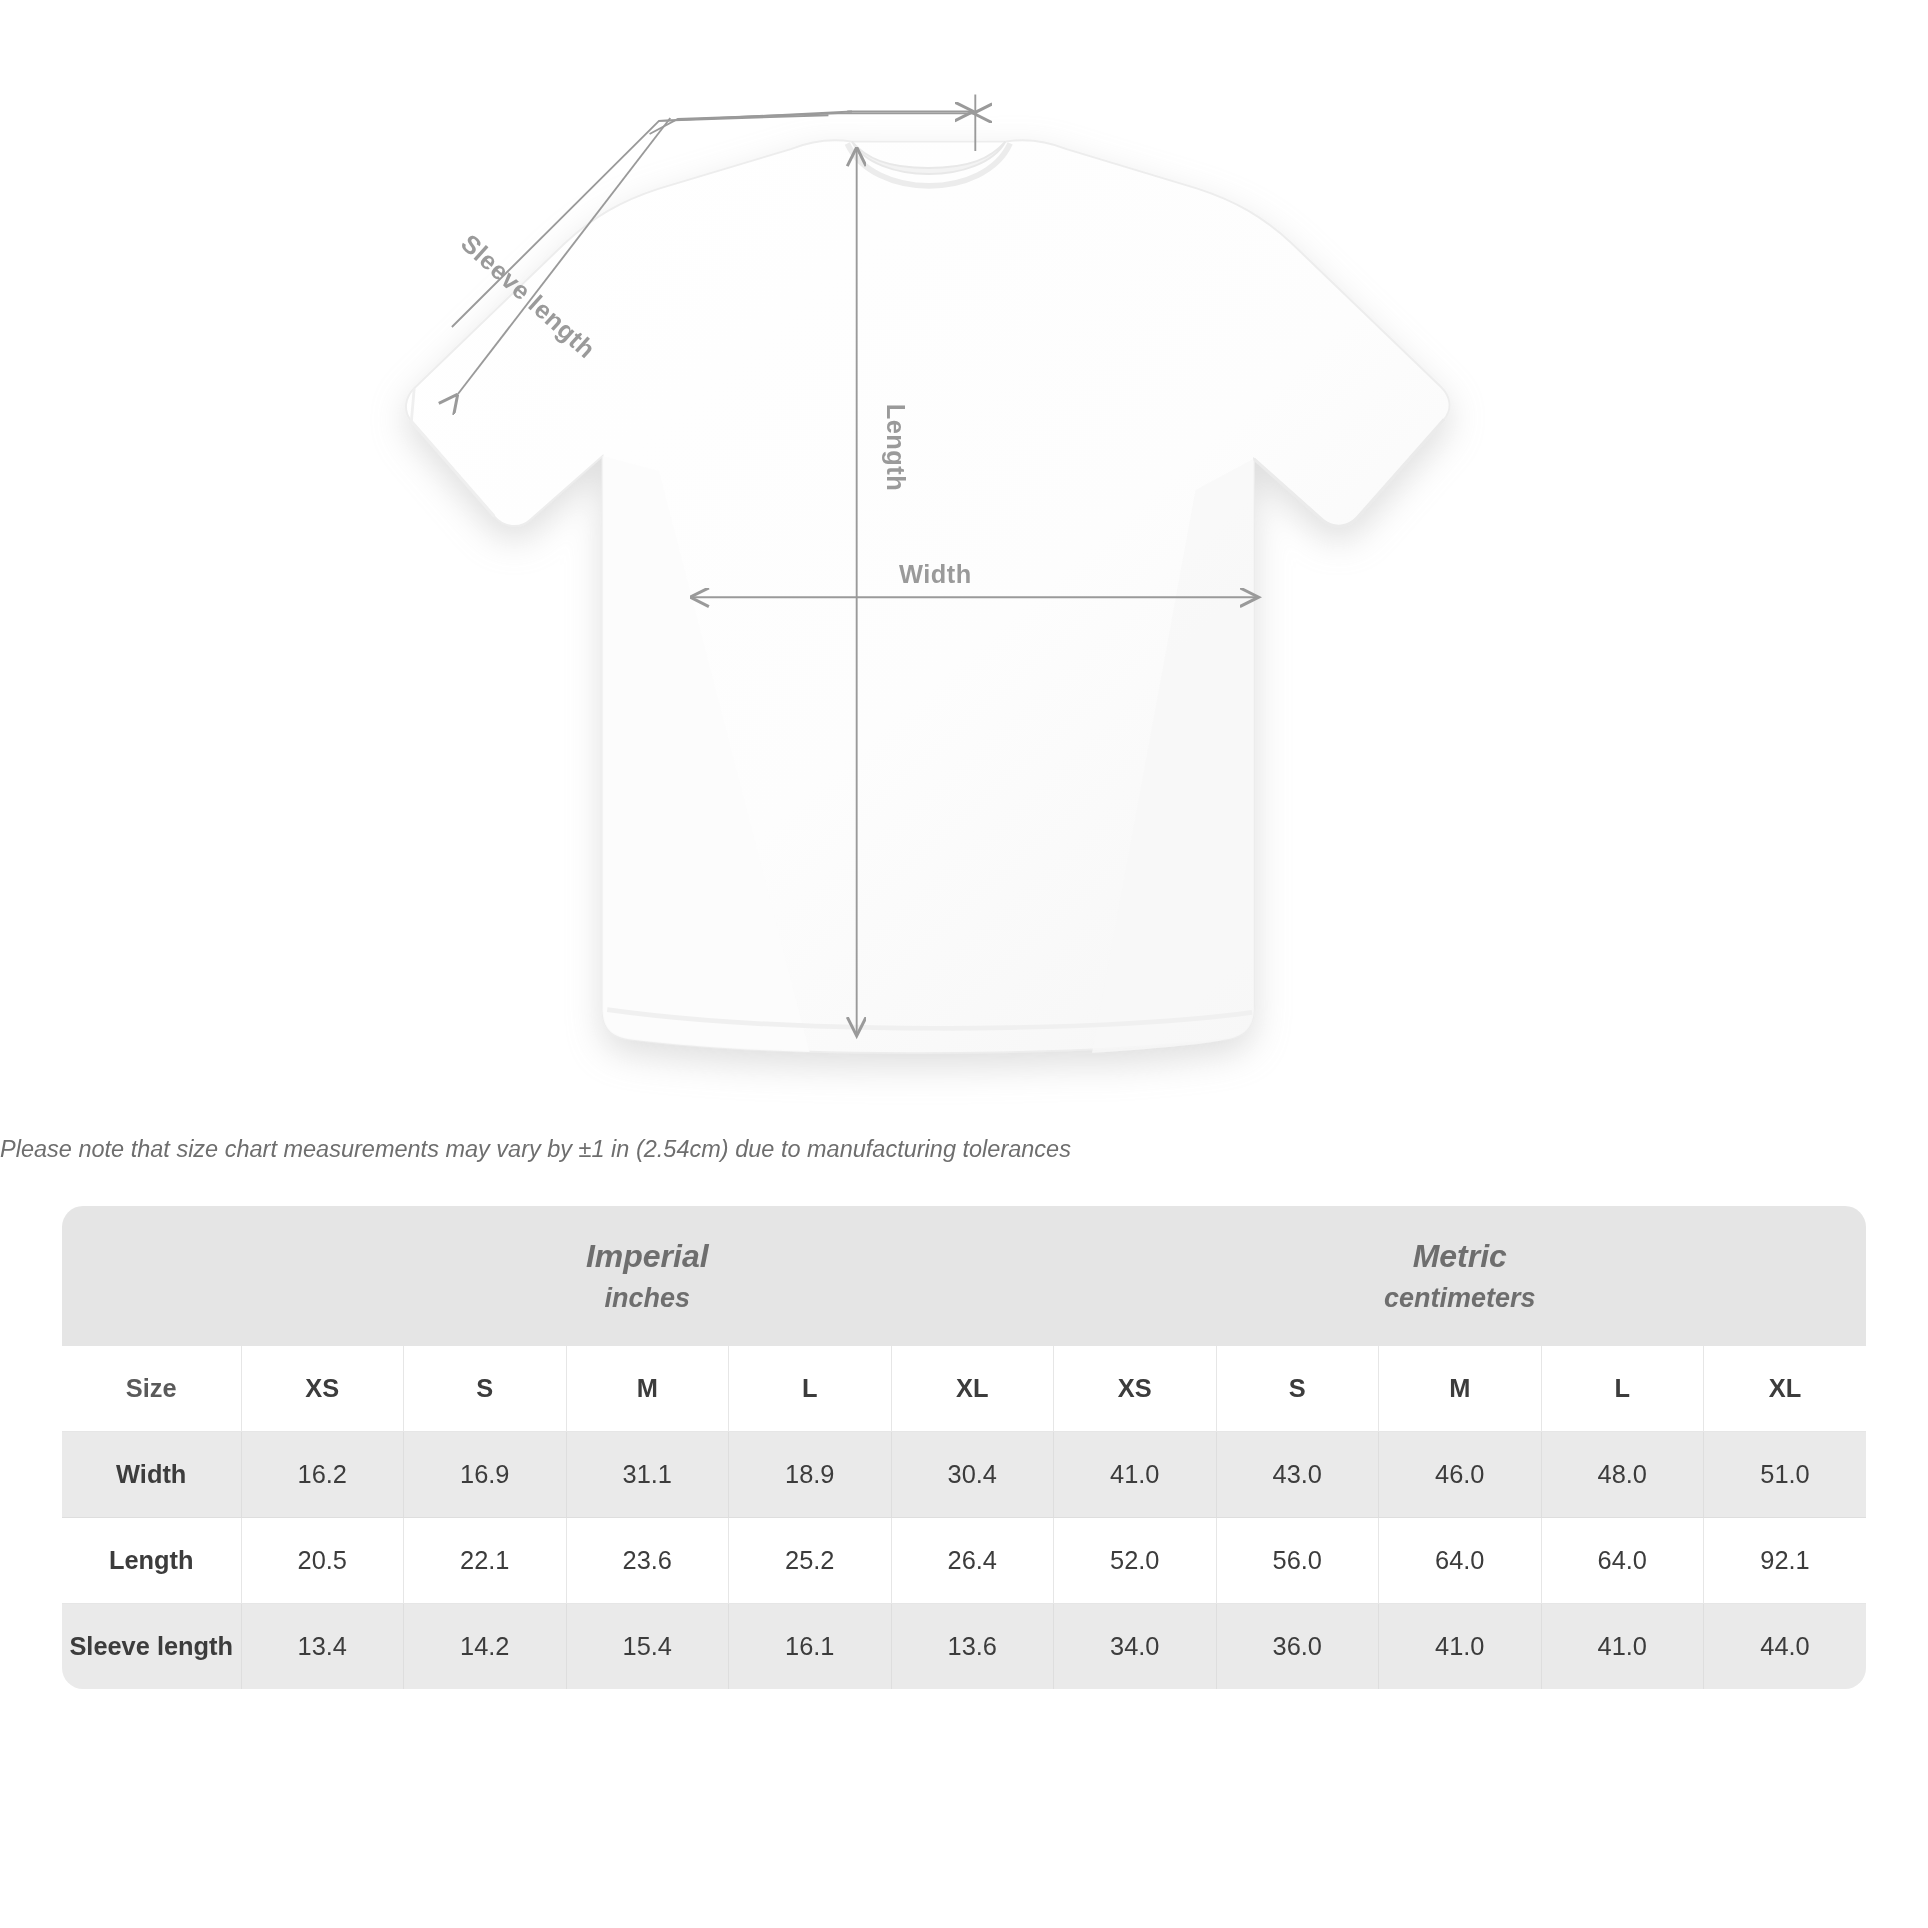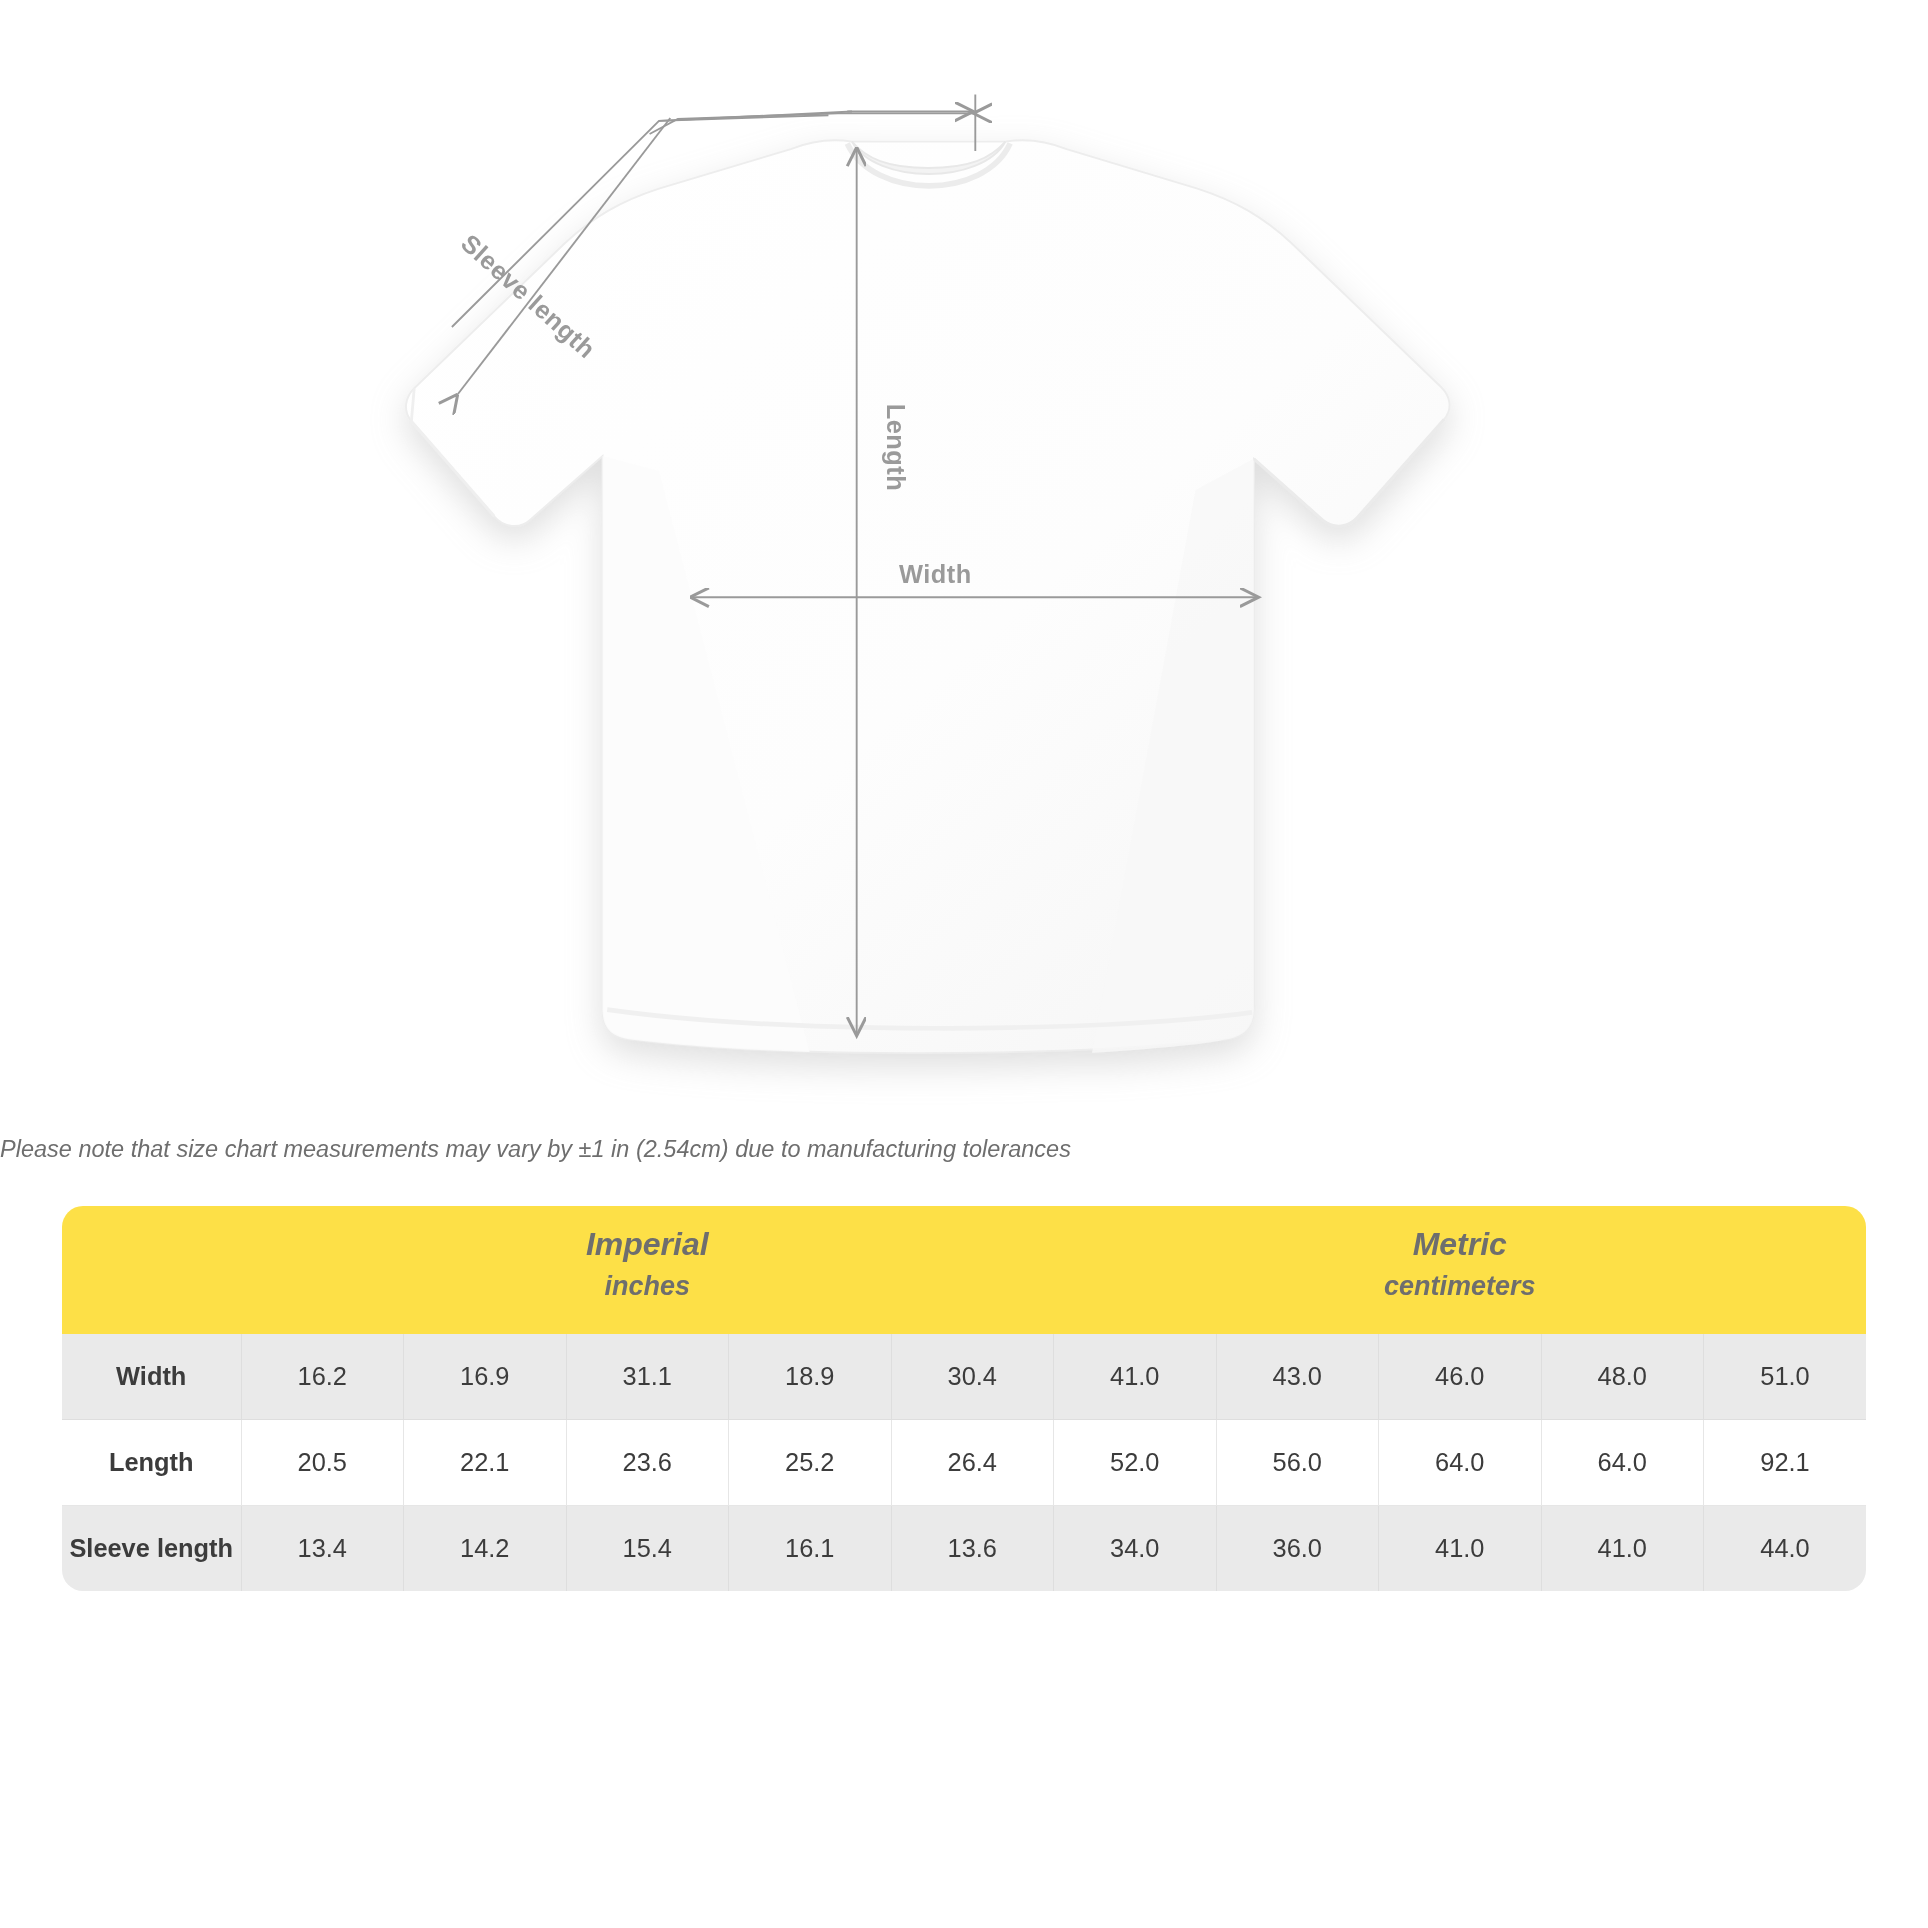--- a/index.html
+++ b/index.html
@@ -87,22 +87,22 @@
     table-layout: fixed;
   }
   table.size-table th,
   table.size-table td {
     text-align: center;
     vertical-align: middle;
     font-size: 25.4px;
     color: #3c3c3c;
   }
   .unit-row th {
-    background: #fde047;
-    padding: 20px 0 32px 0;
+    background: #e5e5e5;
+    padding: 32px 0 32px 0;
     border: none;
   }
   .unit-name {
     display: block;
     font-size: 32px;
     font-style: italic;
     font-weight: bold;
     color: #6e6e6e;
   }
   .unit-sub {
@@ -231,20 +231,33 @@
           <th class="first-col"></th>
           <th colspan="5">
             <span class="unit-name">Imperial</span>
             <span class="unit-sub">inches</span>
           </th>
           <th colspan="5">
             <span class="unit-name">Metric</span>
             <span class="unit-sub">centimeters</span>
           </th>
         </tr>
+        <tr class="head-row">
+          <th class="first-col rowhead">Size</th>
+          <th>XS</th>
+          <th>S</th>
+          <th>M</th>
+          <th>L</th>
+          <th>XL</th>
+          <th>XS</th>
+          <th>S</th>
+          <th>M</th>
+          <th>L</th>
+          <th>XL</th>
+        </tr>
       </thead>
       <tbody>
         <tr class="shaded">
           <td class="first-col rowhead">Width</td>
           <td>16.2</td>
           <td>16.9</td>
           <td>31.1</td>
           <td>18.9</td>
           <td>30.4</td>
           <td>41.0</td>

